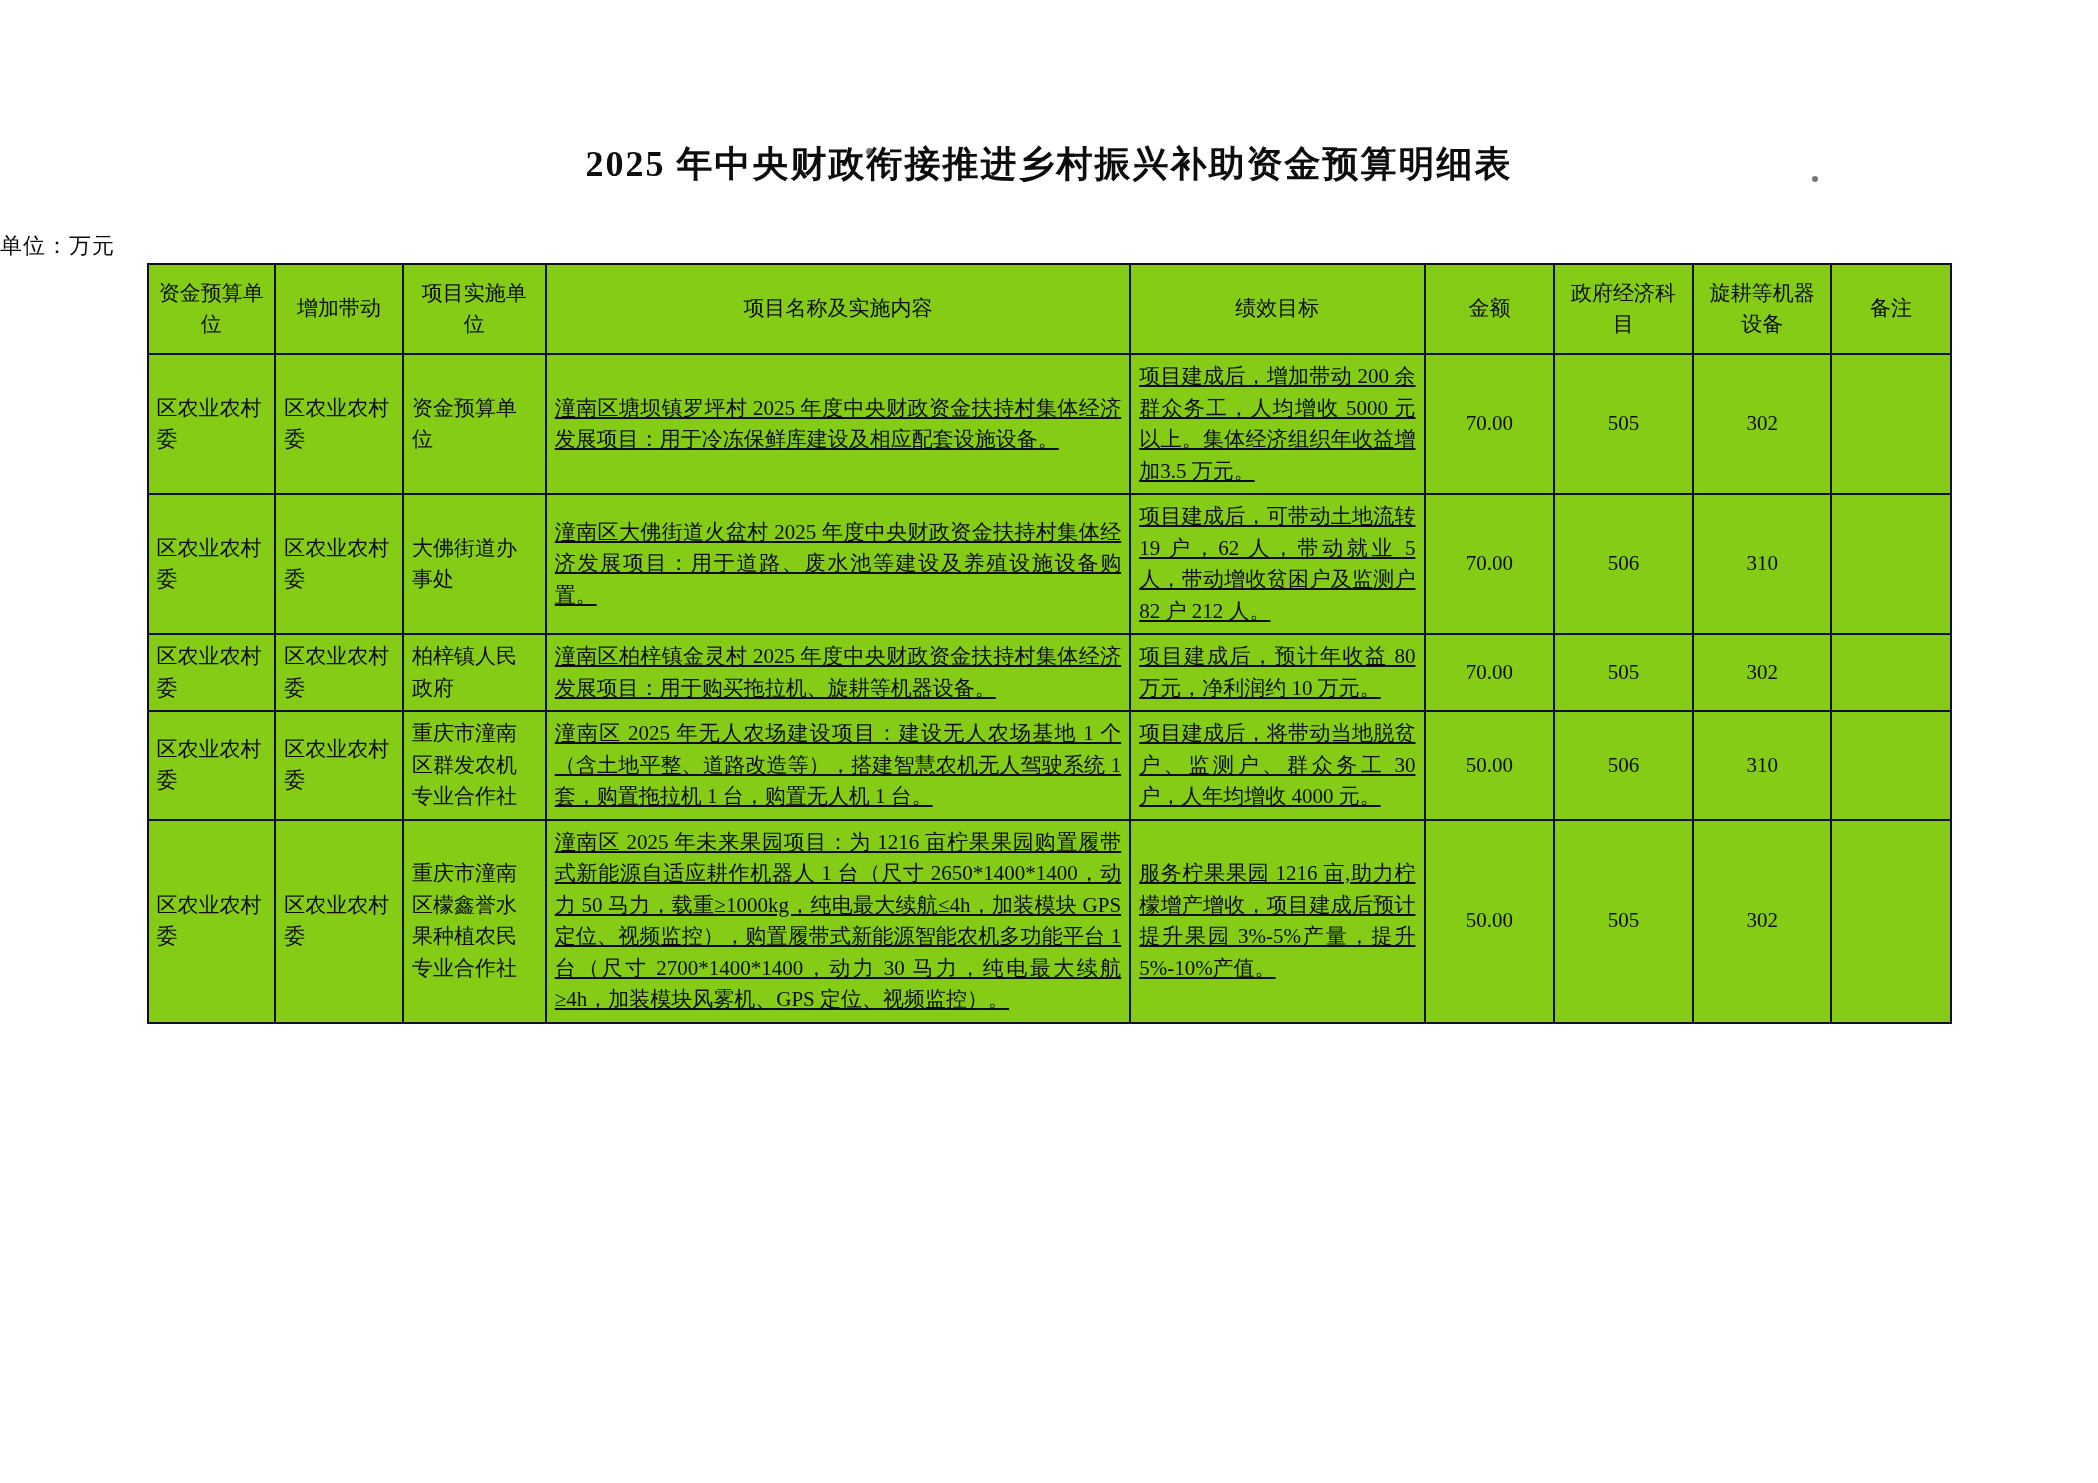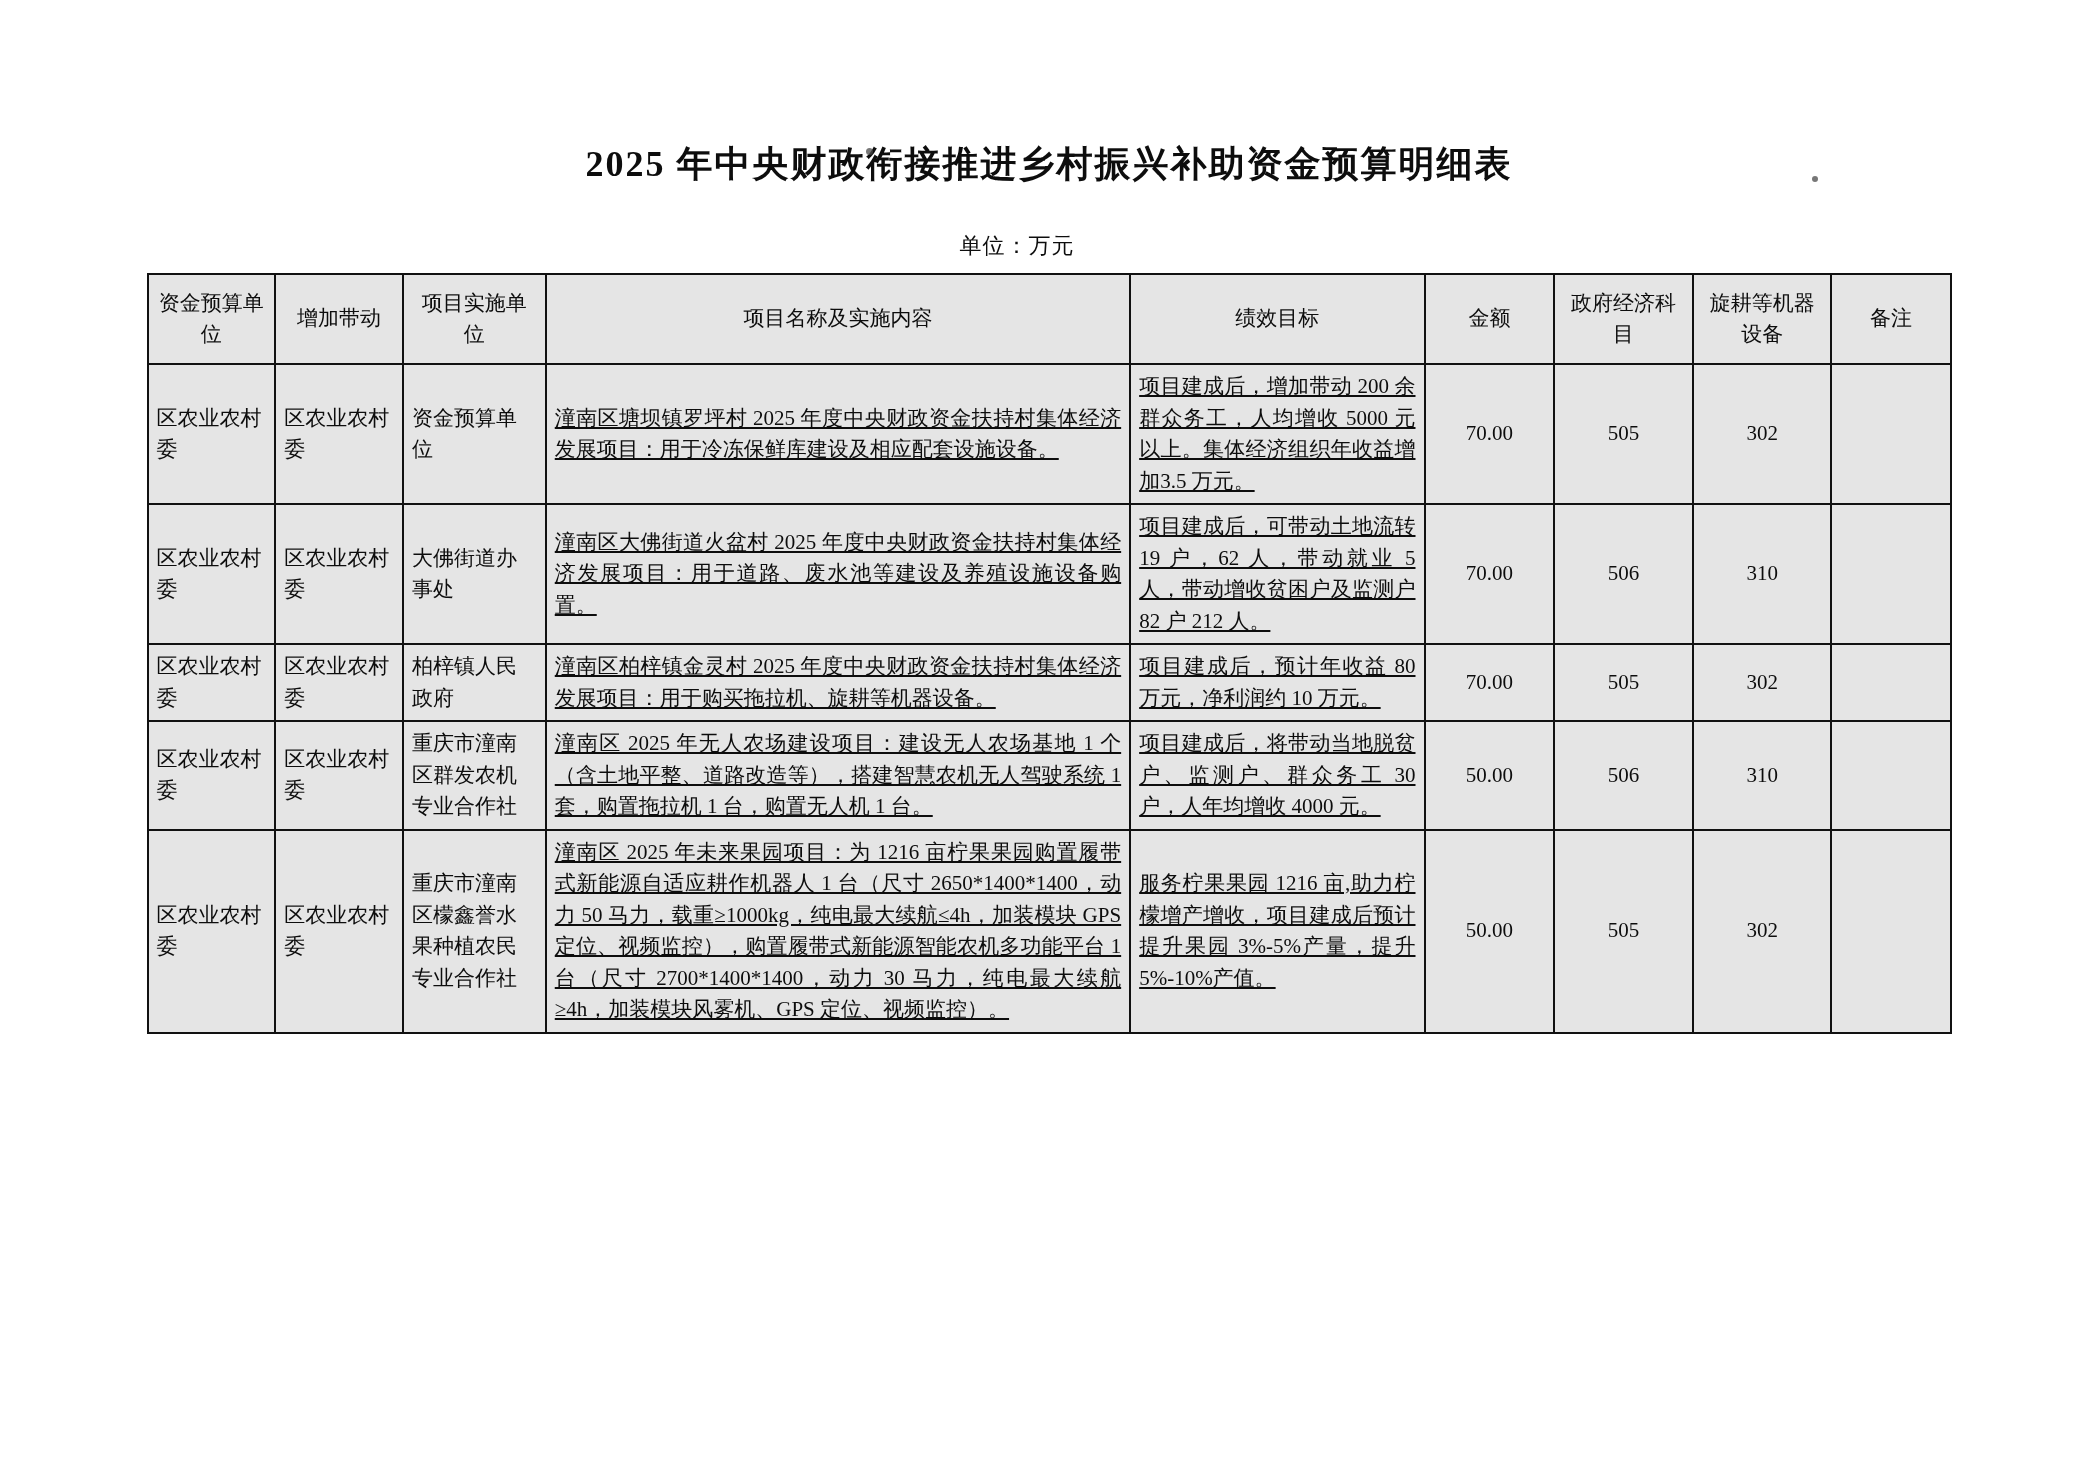--- a/index.html
+++ b/index.html
@@ -30,32 +30,32 @@
   }
   .doc-title {
     text-align: center;
     font-size: 36px;
     font-weight: bold;
     letter-spacing: 2px;
     margin-top: 140px;
     font-family: "Liberation Serif", "DejaVu Serif", serif;
   }
   .unit-line {
-    text-align: center;
+    text-align: left;
     font-size: 22px;
     margin-top: 42px;
     padding-right: 64px;
     letter-spacing: 1px;
   }
   table.budget {
     border-collapse: collapse;
-    margin: 12px auto 0 auto;
+    margin: 2px auto 0 auto;
     width: 1805px;
     table-layout: fixed;
-    background: #e5e5e5;
+    background: #84cc16;
   }
   table.budget th, table.budget td {
     border: 2px solid #111;
     vertical-align: middle;
     padding: 6px 8px;
     font-size: 21px;
     line-height: 1.5;
   }
   thead th {
     text-align: center;

